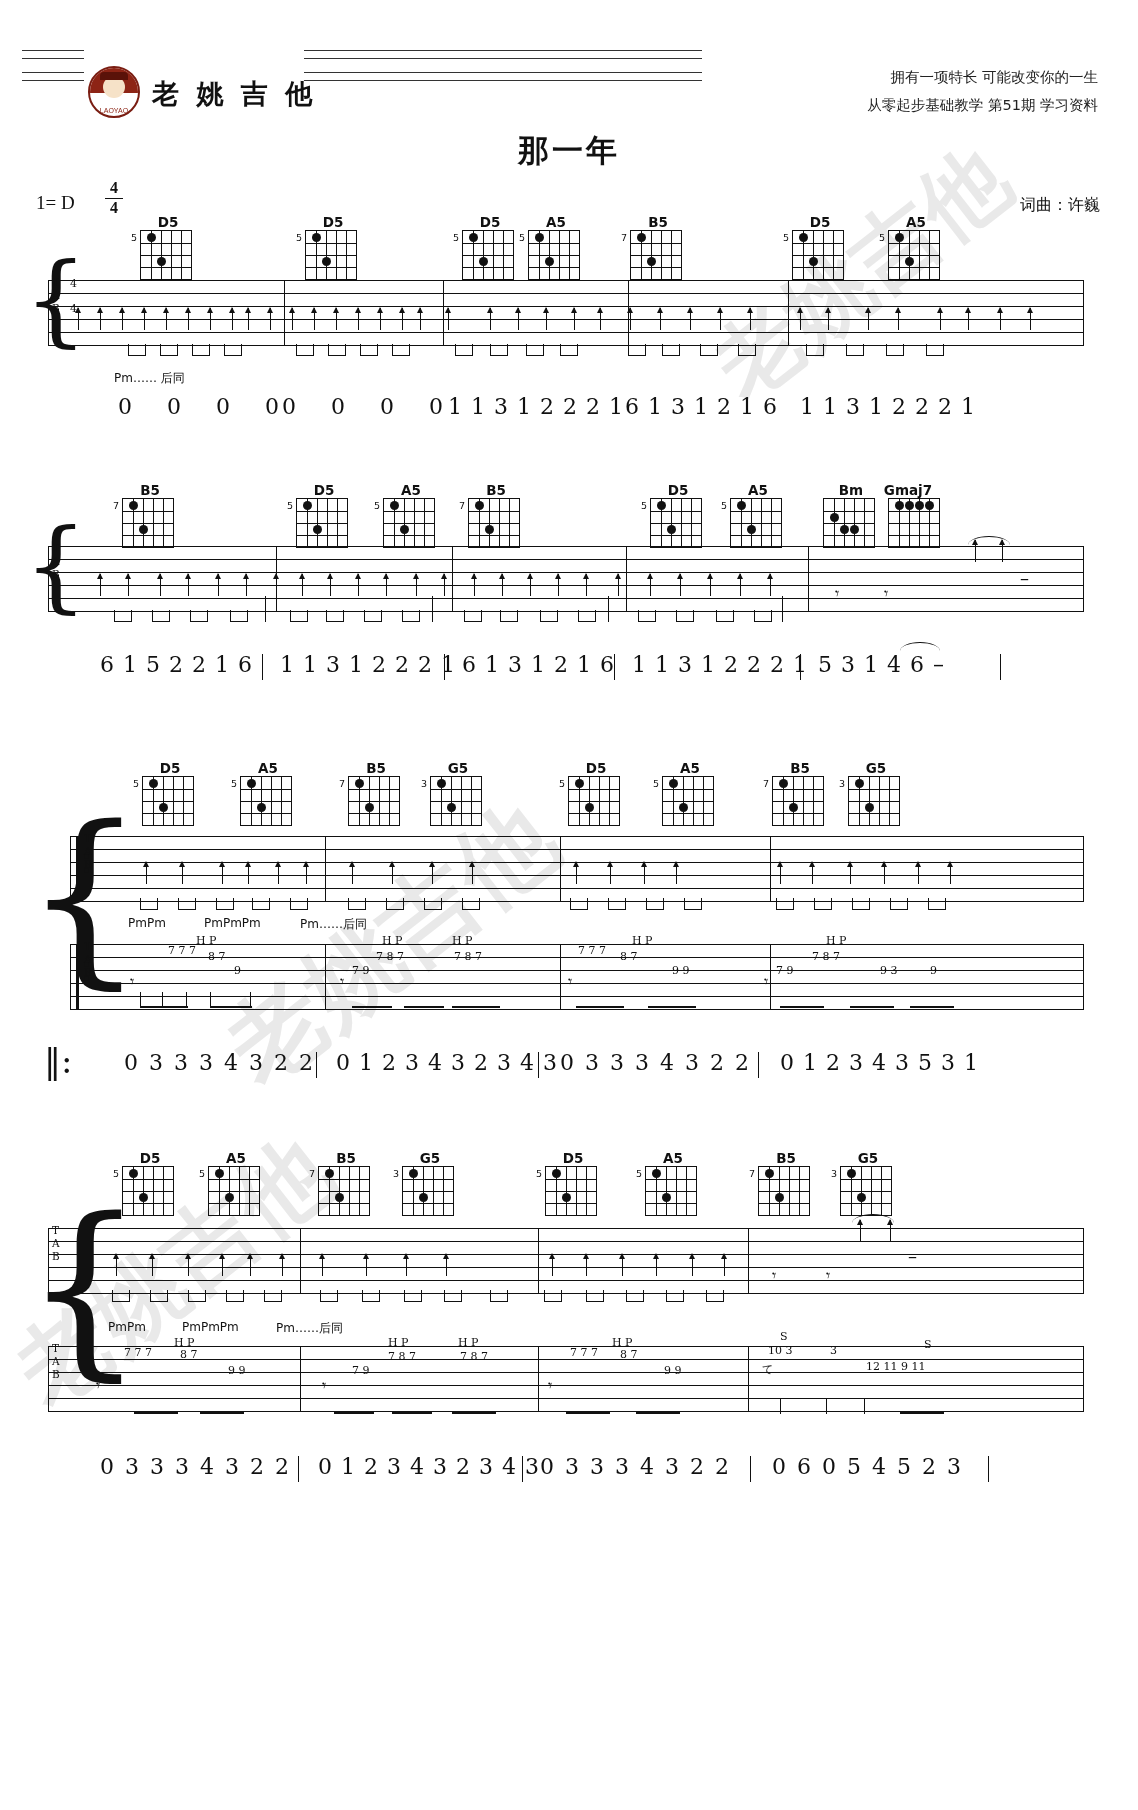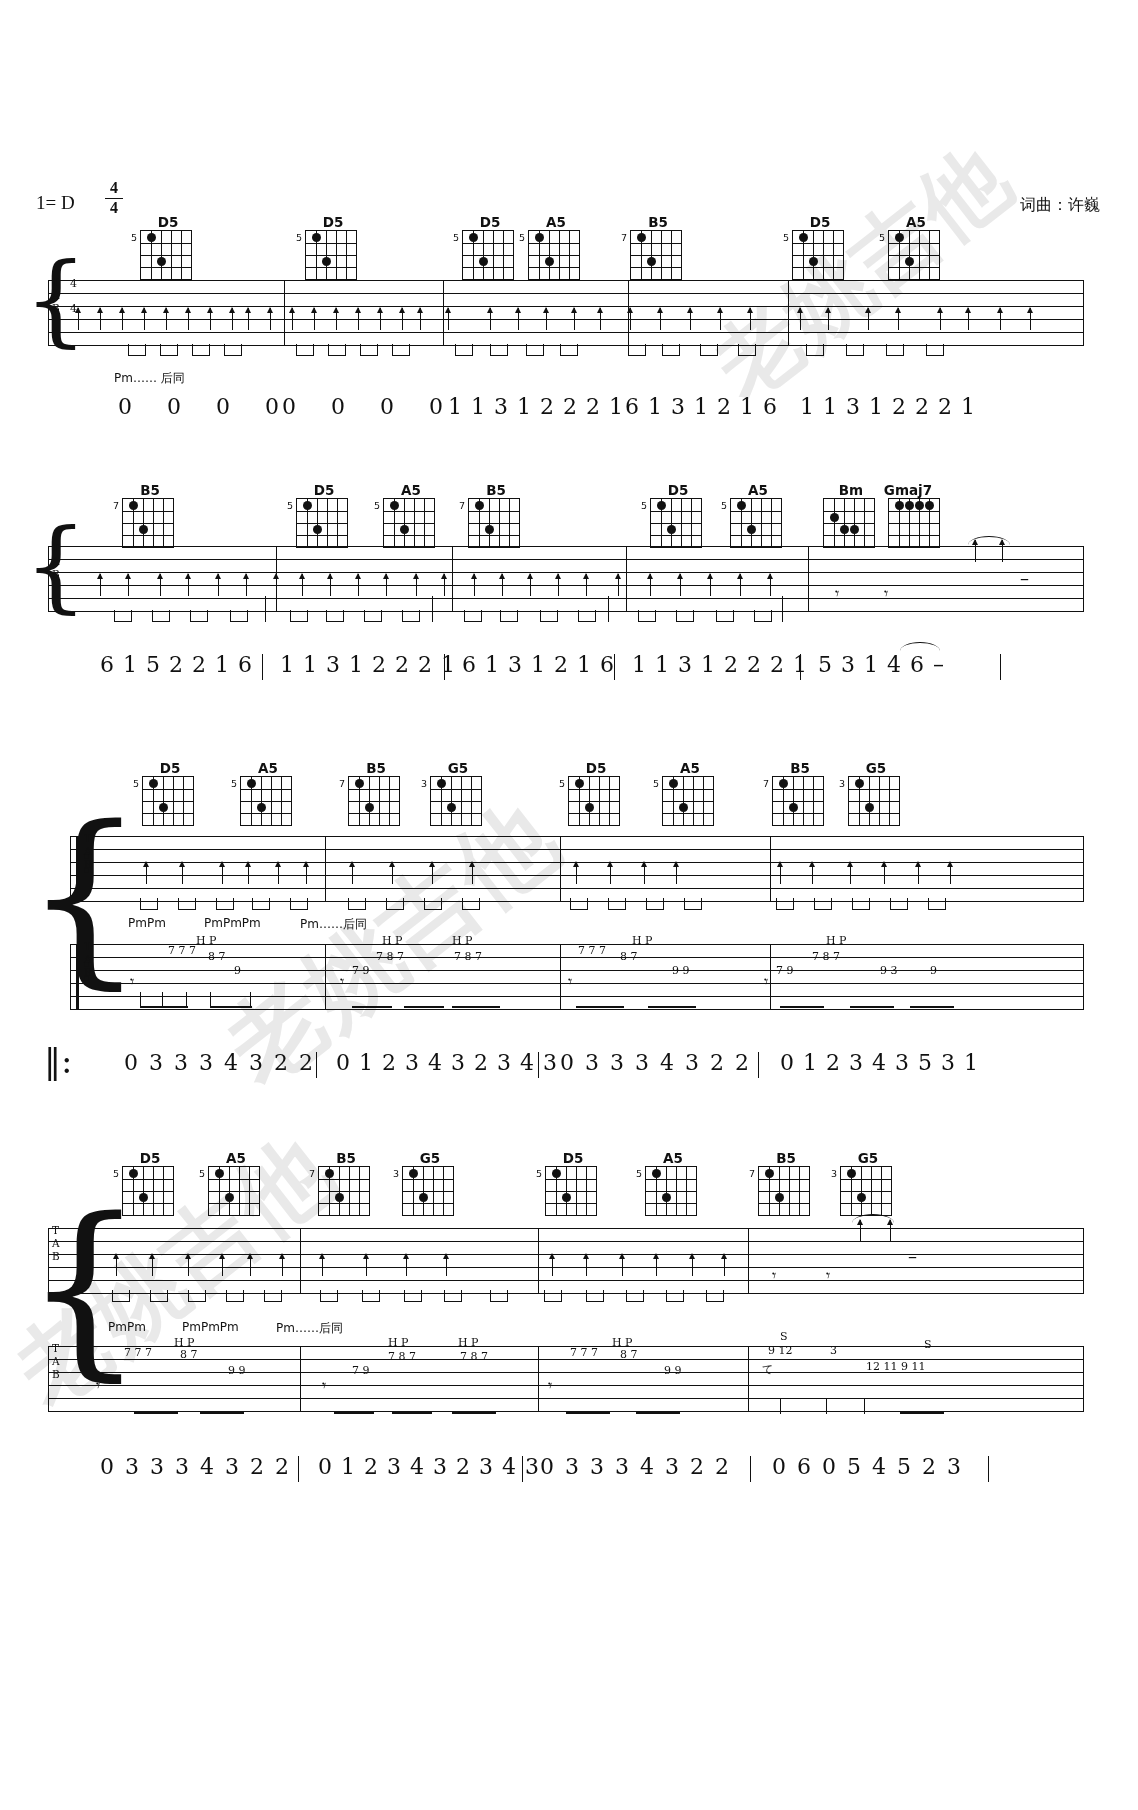--- a/index.html
+++ b/index.html
@@ -76,21 +76,40 @@
 </style>
 </head>
 <body>
 
 <div class="page">
 
   <div class="wm wm1">老姚吉他</div>
   <div class="wm wm2">老姚吉他</div>
   <div class="wm wm3">老姚吉他</div>
 
-
+  <div class="hdr">
+    <div class="hline" style="left:22px;top:22px;width:680px;"></div>
+    <div class="hline" style="left:22px;top:30px;width:680px;"></div>
+    <div class="hline" style="left:22px;top:44px;width:680px;"></div>
+    <div class="hline" style="left:22px;top:52px;width:680px;"></div>
+    <div style="position:absolute;left:84px;top:14px;width:220px;height:70px;background:#fff;"></div>
+    <div class="logo-badge">
+      <div class="top"></div>
+        <div class="face"></div>
+        <div class="hat"></div>
+      <div class="bt">LAOYAO</div>
+    </div>
+    <div class="logo-text">老 姚 吉 他</div>
+    <div class="hdr-right">
+      <div>拥有一项特长  可能改变你的一生</div>
+      <div>从零起步基础教学  第51期  学习资料</div>
+    </div>
+  </div>
+
+  <div class="title">那一年</div>
   <div class="composer">词曲：许巍</div>
   <div class="keysig">1= D</div>
   <div class="timesig">
     <span class="n">4</span>
     <span class="bar"></span>
     <span class="n">4</span>
   </div>
 
   <div class="sys" id="sys1" style="left:0;top:212px;width:1138px;height:225px;">
 
@@ -983,21 +1002,21 @@
     <div>
       <div class="tnum" style="left:124px;top:198px;">7 7 7</div>
       <div class="tnum" style="left:180px;top:200px;">8  7</div>
       <div class="tnum" style="left:228px;top:216px;">9   9</div>
       <div class="tnum" style="left:388px;top:202px;">7 8 7</div>
       <div class="tnum" style="left:352px;top:216px;">7 9</div>
       <div class="tnum" style="left:460px;top:202px;">7 8 7</div>
       <div class="tnum" style="left:570px;top:198px;">7 7 7</div>
       <div class="tnum" style="left:620px;top:200px;">8  7</div>
       <div class="tnum" style="left:664px;top:216px;">9   9</div>
-      <div class="tnum" style="left:768px;top:196px;">9 12</div>
+      <div class="tnum" style="left:768px;top:196px;">10 3</div>
       <div class="tnum" style="left:830px;top:196px;">3</div>
       <div class="tnum" style="left:866px;top:212px;">12 11  9  11</div>
     </div>
     <div class="rest" style="left:96px;top:228px;">𝄾</div>
     <div class="rest" style="left:322px;top:228px;">𝄾</div>
     <div class="rest" style="left:548px;top:228px;">𝄾</div>
     <div class="tnum" style="left:762px;top:214px;">て</div>
     <div>
       <div class="beam" style="left:134px;top:264px;width:44px;"></div>
       <div class="beam" style="left:200px;top:264px;width:44px;"></div>

